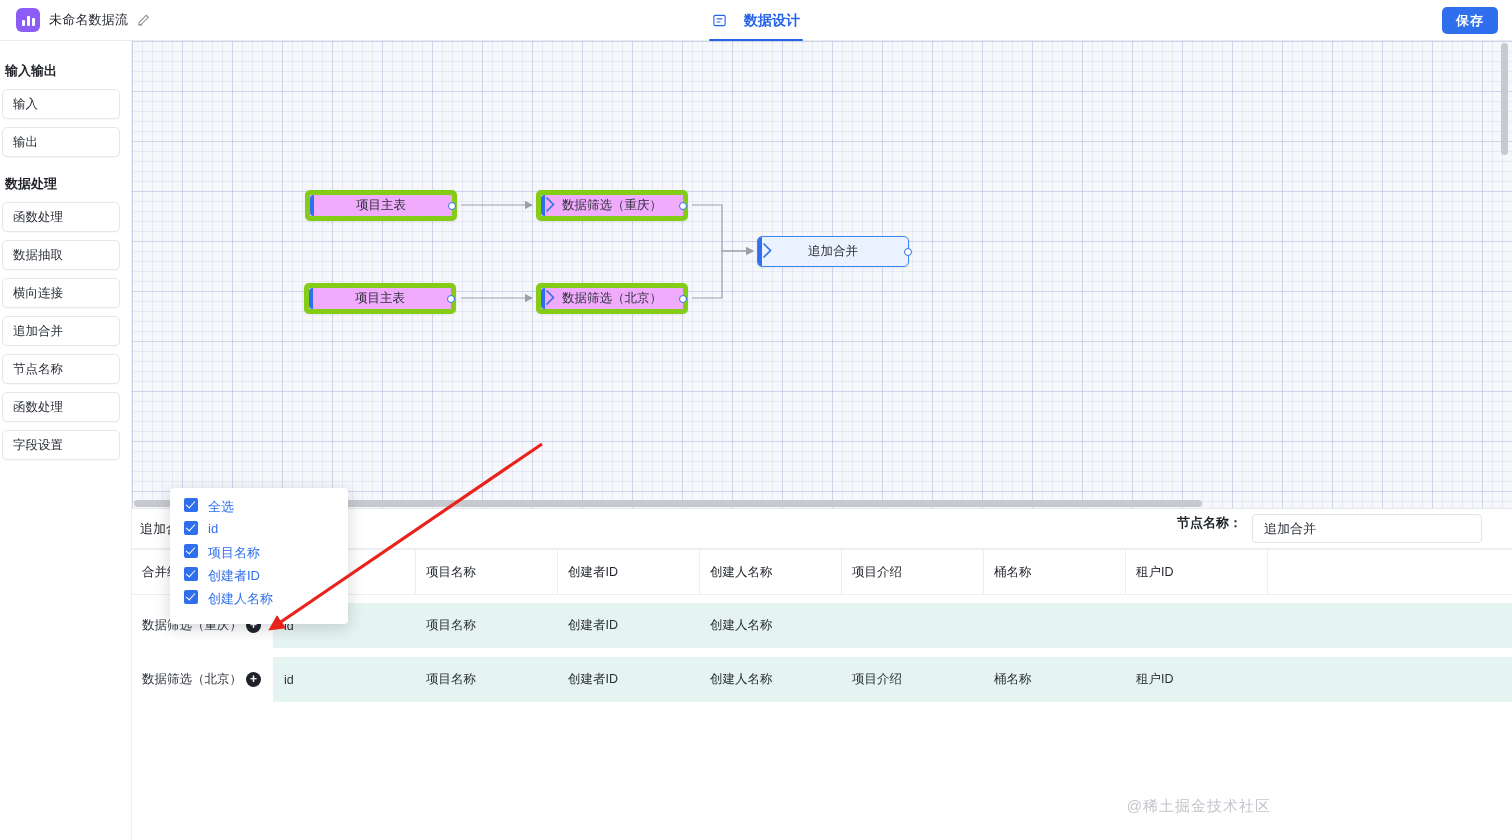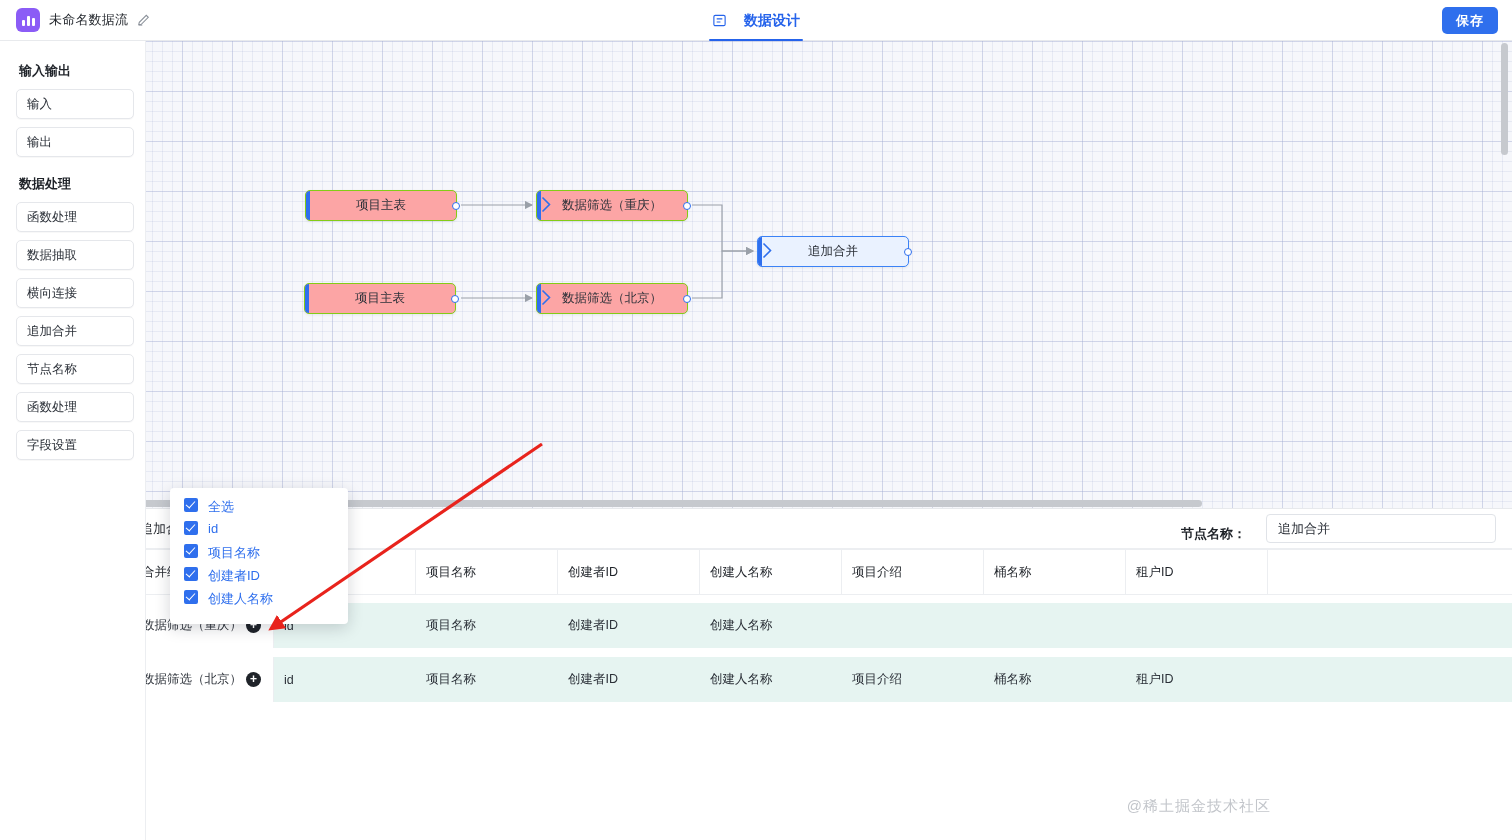--- a/index.html
+++ b/index.html
@@ -57,21 +57,21 @@
     height: 27px; min-width: 56px; padding: 0 14px;
     background: #2f6fed; color: #fff; border: none; border-radius: 5px;
     font-size: 13px; font-family: inherit; font-weight: bold;
     cursor: pointer; letter-spacing: 1px;
   }
 
   
   .sidebar {
     position: absolute; left: 0; top: 41px; width: 132px; height: 799px;
     background: #ffffff; border-right: 1px solid #eceef1;
-    padding: 12px 11px 0 2px; z-index: 30; margin-left: 14px;
+    padding: 12px 11px 0 2px; z-index: 30;
   }
   .side-group-title { font-size: 13px; font-weight: bold; color: #1f2329;
                       margin: 9px 0 9px 3px; }
   .side-item {
     height: 30px; border: 1px solid #e5e7eb; border-radius: 5px;
     background: #fff; display: flex; align-items: center; padding-left: 10px;
     font-size: 12.5px; color: #2b3038; margin-bottom: 8px; cursor: pointer;
     box-shadow: 0 1px 1px rgba(16,24,40,.03);
   }
 
@@ -87,21 +87,21 @@
       linear-gradient(to right, rgba(168,178,214,.20) 1px, transparent 1px),
       linear-gradient(to bottom, rgba(168,178,214,.20) 1px, transparent 1px),
       linear-gradient(to right, rgba(150,162,205,.30) 1px, transparent 1px),
       linear-gradient(to bottom, rgba(150,162,205,.30) 1px, transparent 1px);
     background-size: 10px 10px, 10px 10px, 50px 50px, 50px 50px;
   }
   .canvas-svg { position: absolute; inset: 0; }
 
   .node {
     position: absolute; height: 31px; border-radius: 5px;
-    background: #fca5a5; border: 1px solid #84cc16;
+    background: #f0abfc; border: 5px solid #84cc16;
     display: flex; align-items: center; justify-content: center;
     font-size: 12.5px; color: #2b3038;
     box-shadow: 0 1px 3px rgba(16,24,40,.07);
     cursor: pointer;
   }
   .node .lbar {
     position: absolute; left: 0; top: 0; bottom: 0; width: 4px;
     background: #2f6fed; border-radius: 4px 0 0 4px;
   }
   .node.selected { background: #eaf2ff; border: 1px solid #3b82f6; }
@@ -123,21 +123,21 @@
   
   .bottom {
     position: absolute; left: 132px; top: 508px; width: 1380px; height: 332px;
     background: #ffffff; border-top: 1px solid #e7e9ec;
   }
   .bottom-toolbar {
     position: relative; height: 40px; border-bottom: 1px solid #eceef1;
     display: flex; align-items: center;
   }
   .bt-left { font-size: 13px; color: #1f2329; padding-left: 8px; }
-  .node-name-box { position: absolute; right: 16px; top: 5px; display: flex; align-items: flex-end; gap: 20px; }
+  .node-name-box { position: absolute; right: 30px; top: 5px; display: flex; align-items: flex-start; gap: 10px; }
   .node-name-label { font-size: 13px; font-weight: bold; color: #1f2329; }
   .node-name-input {
     width: 230px; height: 29px; border: 1px solid #e0e3e8; border-radius: 4px;
     padding: 0 11px; font-size: 13px; font-family: inherit; color: #2b3038;
     background: #fff; outline: none;
   }
 
   .grid-table { position: absolute; left: 0; top: 40px; width: 1380px; }
   .gt-row { display: flex; height: 46px; align-items: stretch; }
   .gt-head { height: 46px; background: #ffffff; }

